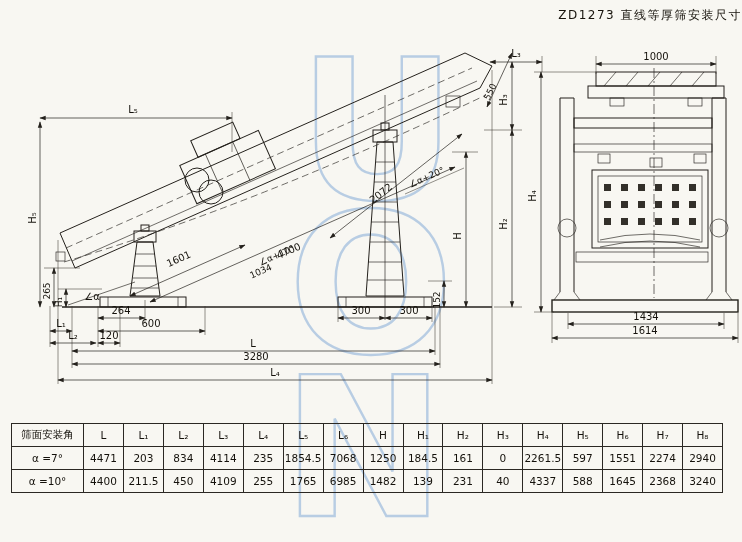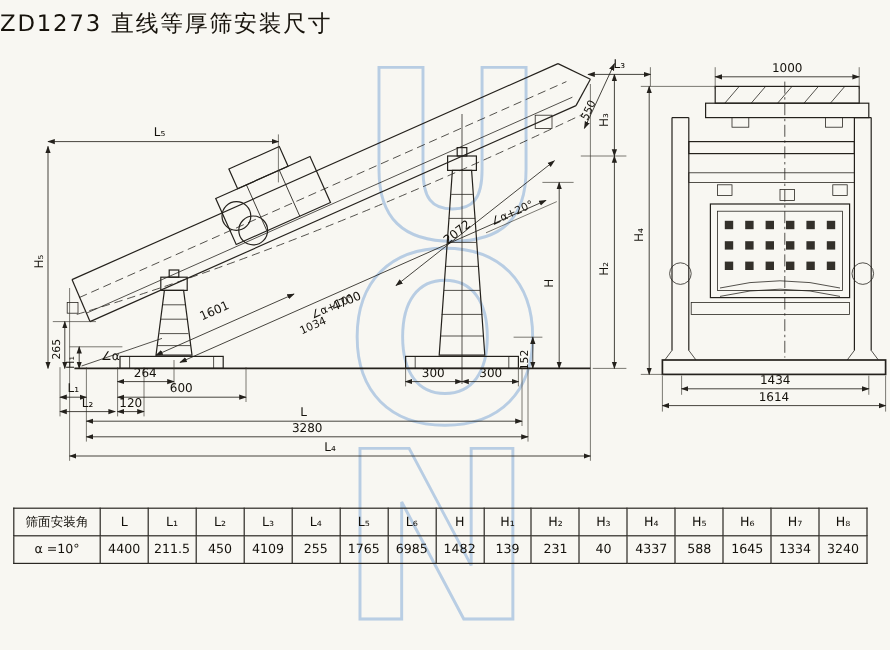--- a/index.html
+++ b/index.html
@@ -1,18 +1,18 @@
 <!DOCTYPE html>
 <html><head>
 <meta charset="utf-8">
 <style>
   html,body{margin:0;padding:0;background:#e8e6e0;}
   .page{position:relative;width:742px;height:542px;background:#f8f7f2;overflow:hidden;
         font-family:"DejaVu Sans",sans-serif;margin:0 auto;box-shadow:0 0 4px rgba(0,0,0,.4);}
-  .title{position:absolute;top:7px;left:0;width:100%;text-align:left;font-size:19px;
+  .title{position:absolute;top:7px;left:0;width:100%;text-align:right;font-size:12px;
          color:#17130c;letter-spacing:1.5px;z-index:3;}
   svg.drawing{position:absolute;left:0;top:0;z-index:1;}
   
   .ln{stroke:#24211c;stroke-width:1;fill:none;}
   .thk{stroke-width:1.4;}
   .thin{stroke-width:.65;}
   .dash{stroke-dasharray:7 4;}
   .cdash{stroke-dasharray:10 3 2 3;}
   .dim{stroke:#24211c;stroke-width:.7;fill:none;marker-start:url(#as);marker-end:url(#ae);}
   .wit{stroke:#3a372f;stroke-width:.55;fill:none;}
@@ -294,35 +294,54 @@
             <th>H₃</th>
             <th>H₄</th>
             <th>H₅</th>
             <th>H₆</th>
             <th>H₇</th>
             <th>H₈</th>
           </tr>
         </thead>
         <tbody>
           <tr>
+            <td>α =7°</td>
+            <td>4471</td>
+            <td>203</td>
+            <td>834</td>
+            <td>4114</td>
+            <td>235</td>
+            <td>1854.5</td>
+            <td>7068</td>
+            <td>1250</td>
+            <td>184.5</td>
+            <td>161</td>
+            <td>0</td>
+            <td>2261.5</td>
+            <td>597</td>
+            <td>1551</td>
+            <td>2274</td>
+            <td>2940</td>
+          </tr>
+          <tr>
             <td>α =10°</td>
             <td>4400</td>
             <td>211.5</td>
             <td>450</td>
             <td>4109</td>
             <td>255</td>
             <td>1765</td>
             <td>6985</td>
             <td>1482</td>
             <td>139</td>
             <td>231</td>
             <td>40</td>
             <td>4337</td>
             <td>588</td>
             <td>1645</td>
-            <td>1334</td>
+            <td>2368</td>
             <td>3240</td>
           </tr>
         </tbody>
       </table>
   </div>
 
 </div>
 
 </body></html>

